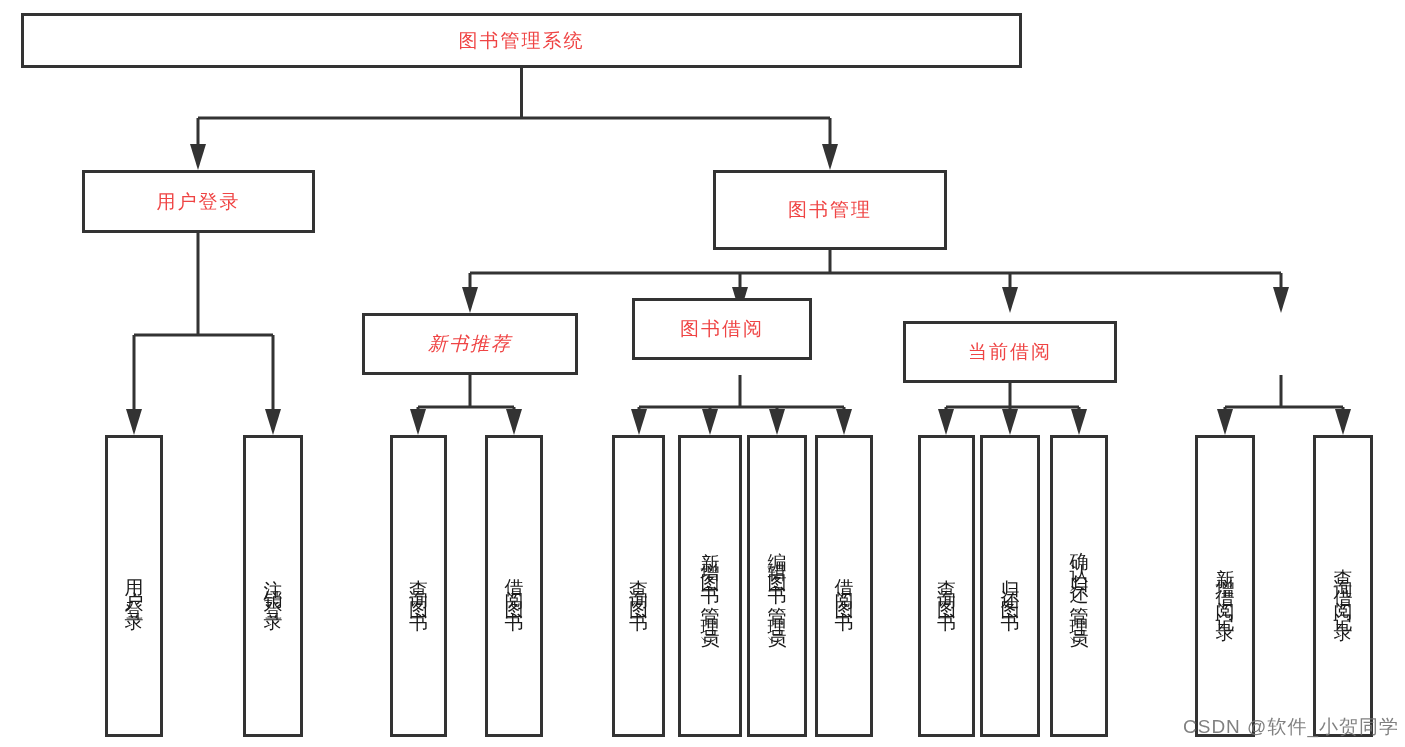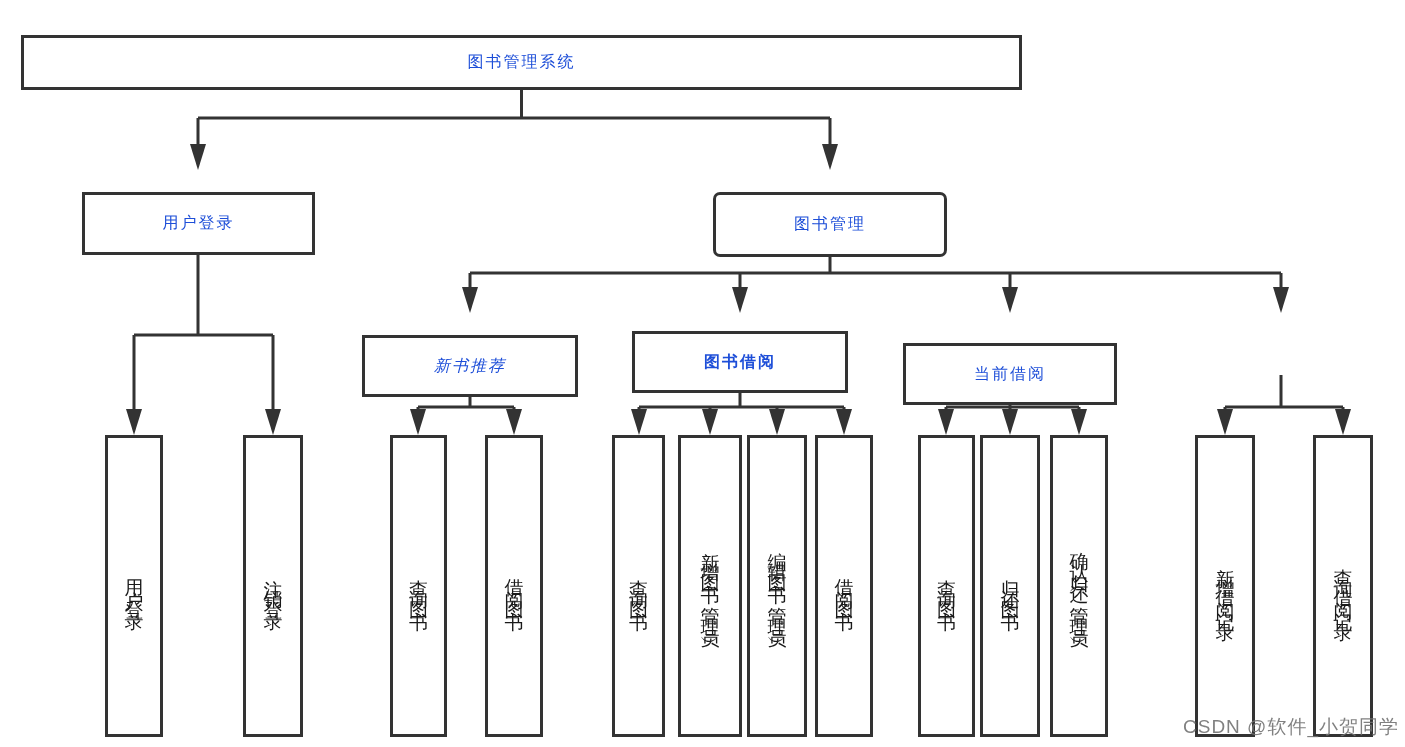--- a/index.html
+++ b/index.html
@@ -17,25 +17,24 @@
     width: 1405px; height: 747px;
   }
   .node {
     position: absolute;
     box-sizing: border-box;
     border: 3px solid #333333;
     background: #ffffff;
     display: flex;
     align-items: center;
     justify-content: center;
-    color: #1d4ed8;
-    font-size: 16px;
+    color: #ef4444;
+    font-size: 19px;
     letter-spacing: 2px;
     z-index: 2;
-    margin-top: 22px;
   }
   .vnode {
     position: absolute;
     box-sizing: border-box;
     border: 3px solid #333333;
     background: #ffffff;
     display: flex;
     align-items: center;
     justify-content: center;
     color: #1a1a1a;
@@ -111,24 +110,24 @@
     <g stroke="#333333" stroke-width="3" fill="#333333">
       <path d="M1281 375 V407 M1225 407 H1343 M1225 407 V412 M1343 407 V412" fill="none"></path>
       <polygon points="1217,409 1233,409 1225,435" stroke="none"></polygon>
       <polygon points="1335,409 1351,409 1343,435" stroke="none"></polygon>
     </g>
   </svg>
 
   <div class="node" style="left:21px; top:13px; width:1001px; height:55px;">图书管理系统</div>
 
   <div class="node" style="left:82px; top:170px; width:233px; height:63px;">用户登录</div>
-  <div class="node" style="left:713px; top:170px; width:234px; height:65px;border-radius:7px;">图书管理</div>
+  <div class="node" style="left:713px; top:170px; width:234px; height:80px;">图书管理</div>
 
   <div class="node" style="left:362px; top:313px; width:216px; height:62px;font-style:italic;">新书推荐</div>
-  <div class="node" style="left:632px; top:309px; width:216px; height:62px;font-weight:bold;">图书借阅</div>
+  <div class="node" style="left:632px; top:298px; width:180px; height:62px;">图书借阅</div>
   <div class="node" style="left:903px; top:321px; width:214px; height:62px;">当前借阅</div>
 
   <div class="vnode" style="left:105px; top:435px; width:58px; height:302px;">
     <span class="vtext">用户登录</span>
   </div>
   <div class="vnode" style="left:243px; top:435px; width:60px; height:302px;">
     <span class="vtext">注销登录</span>
   </div>
 
   <div class="vnode" style="left:390px; top:435px; width:57px; height:302px;">

